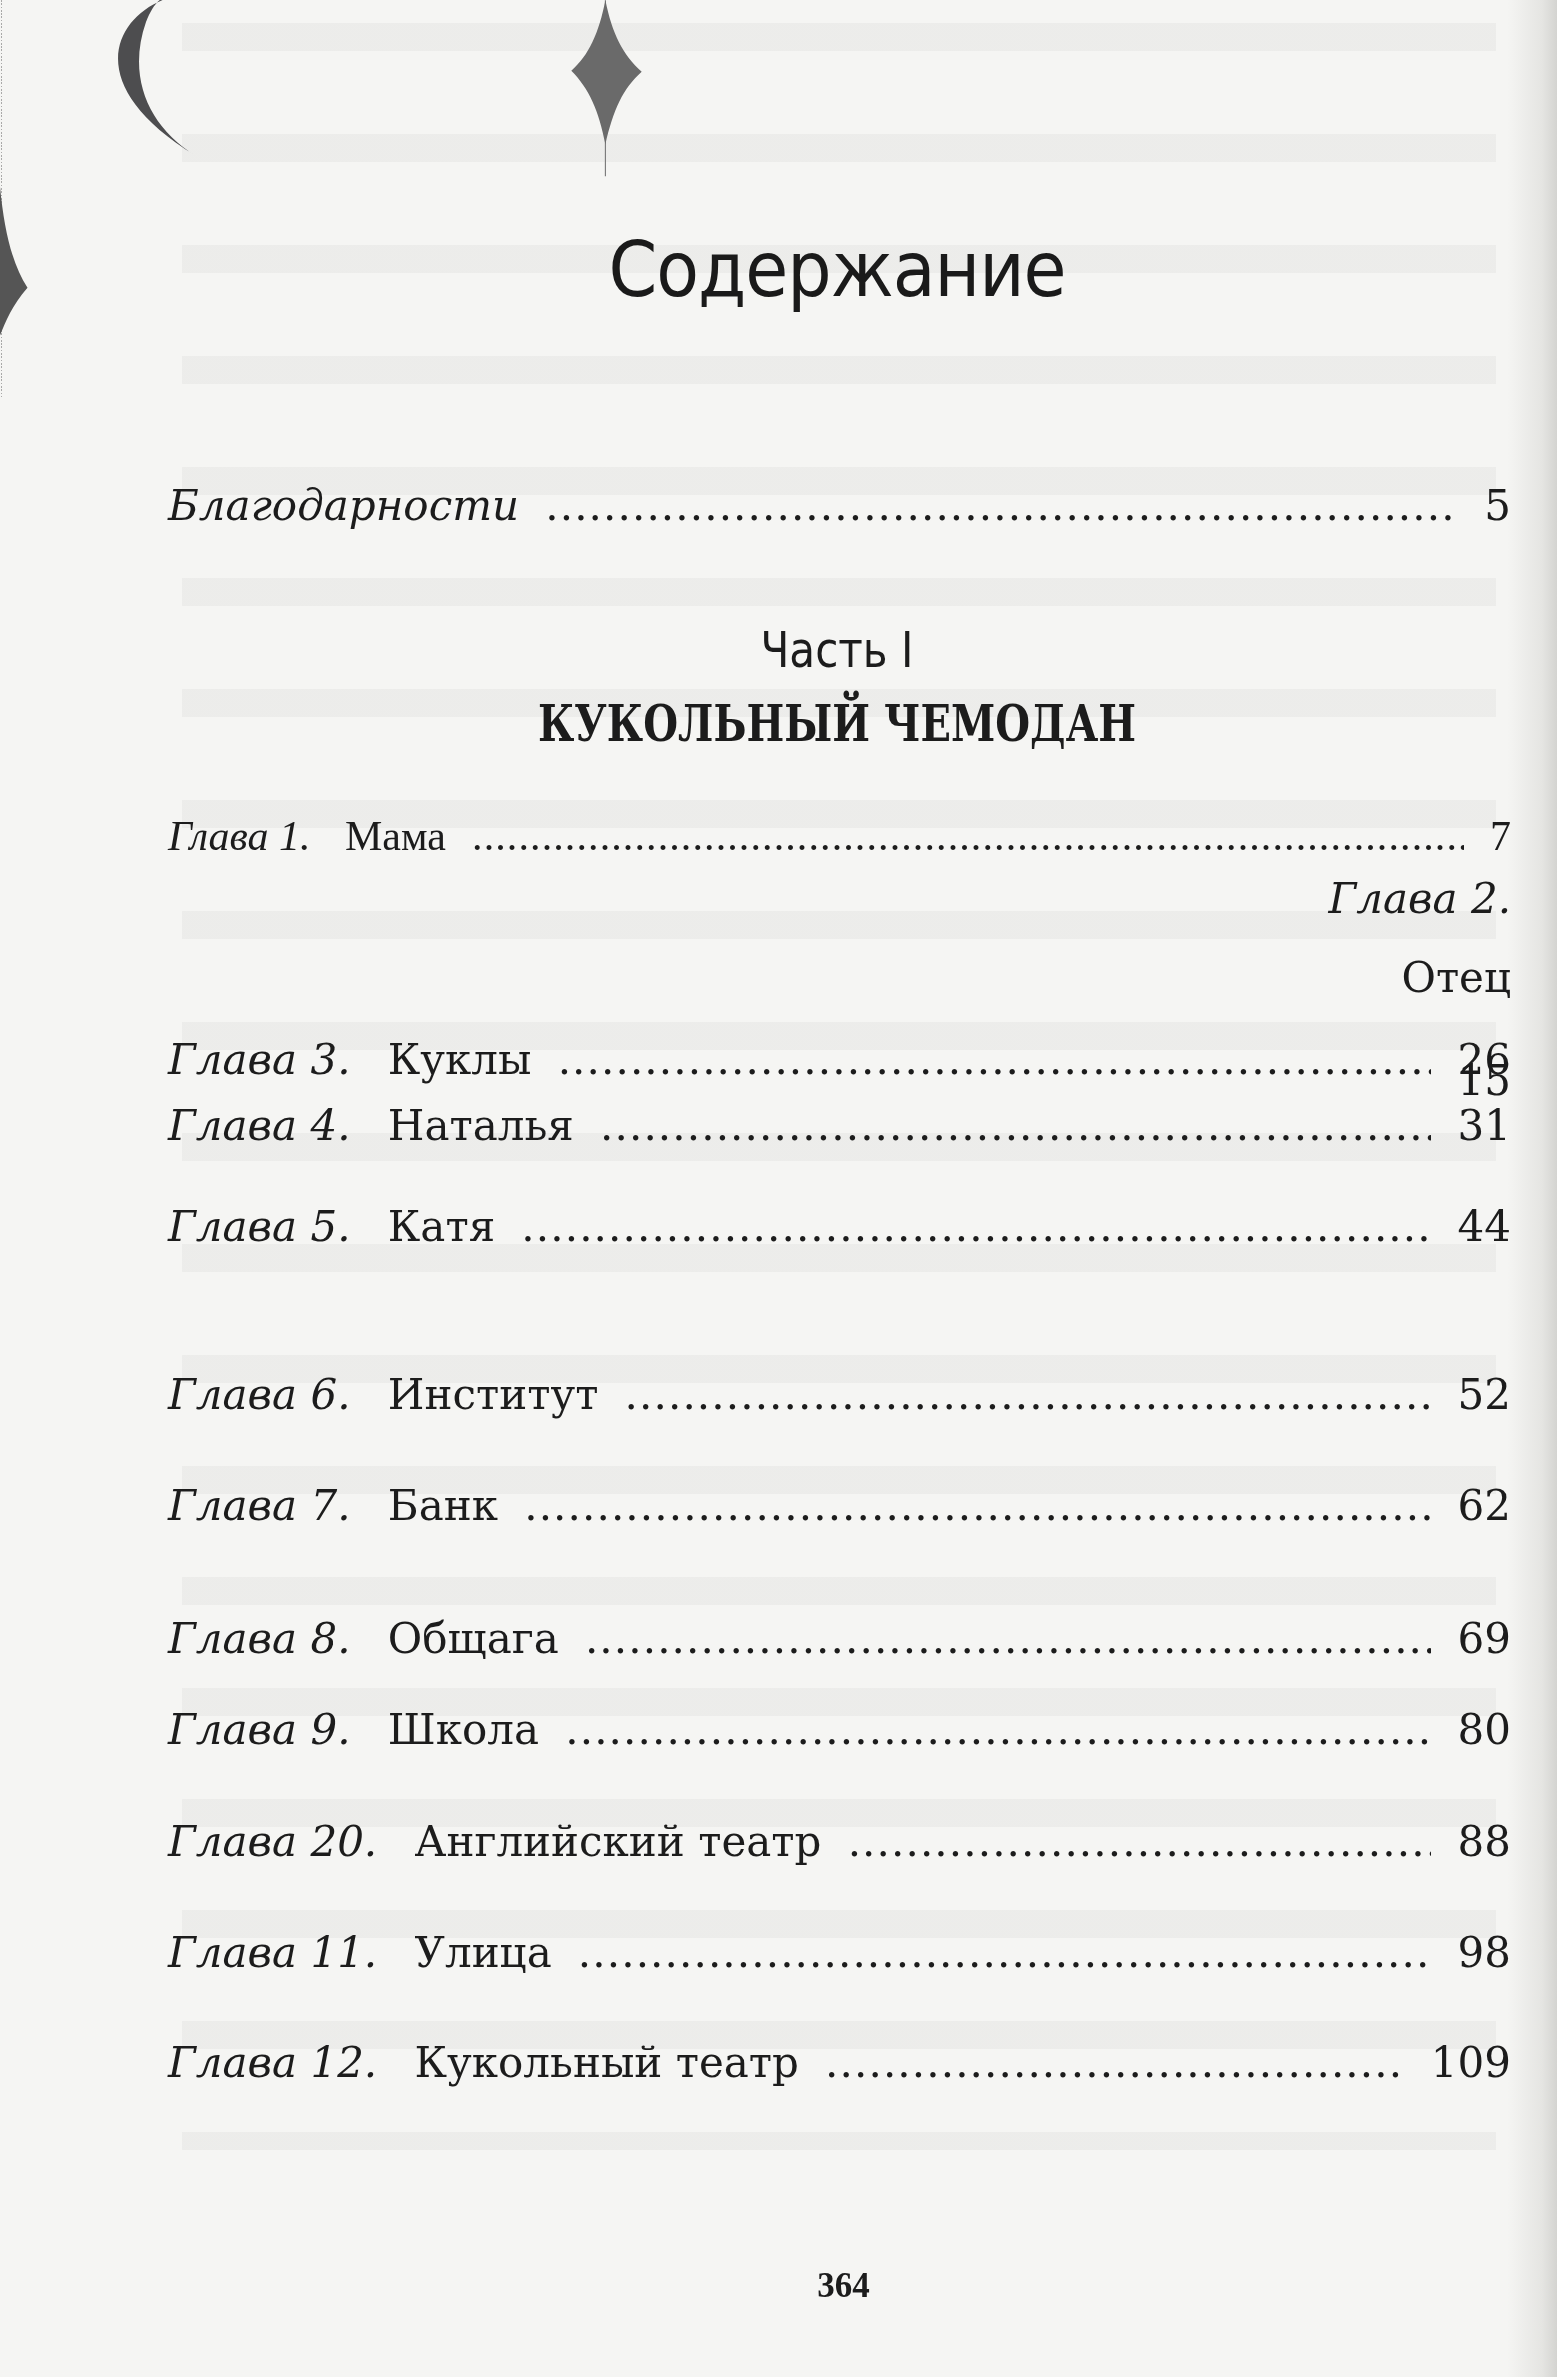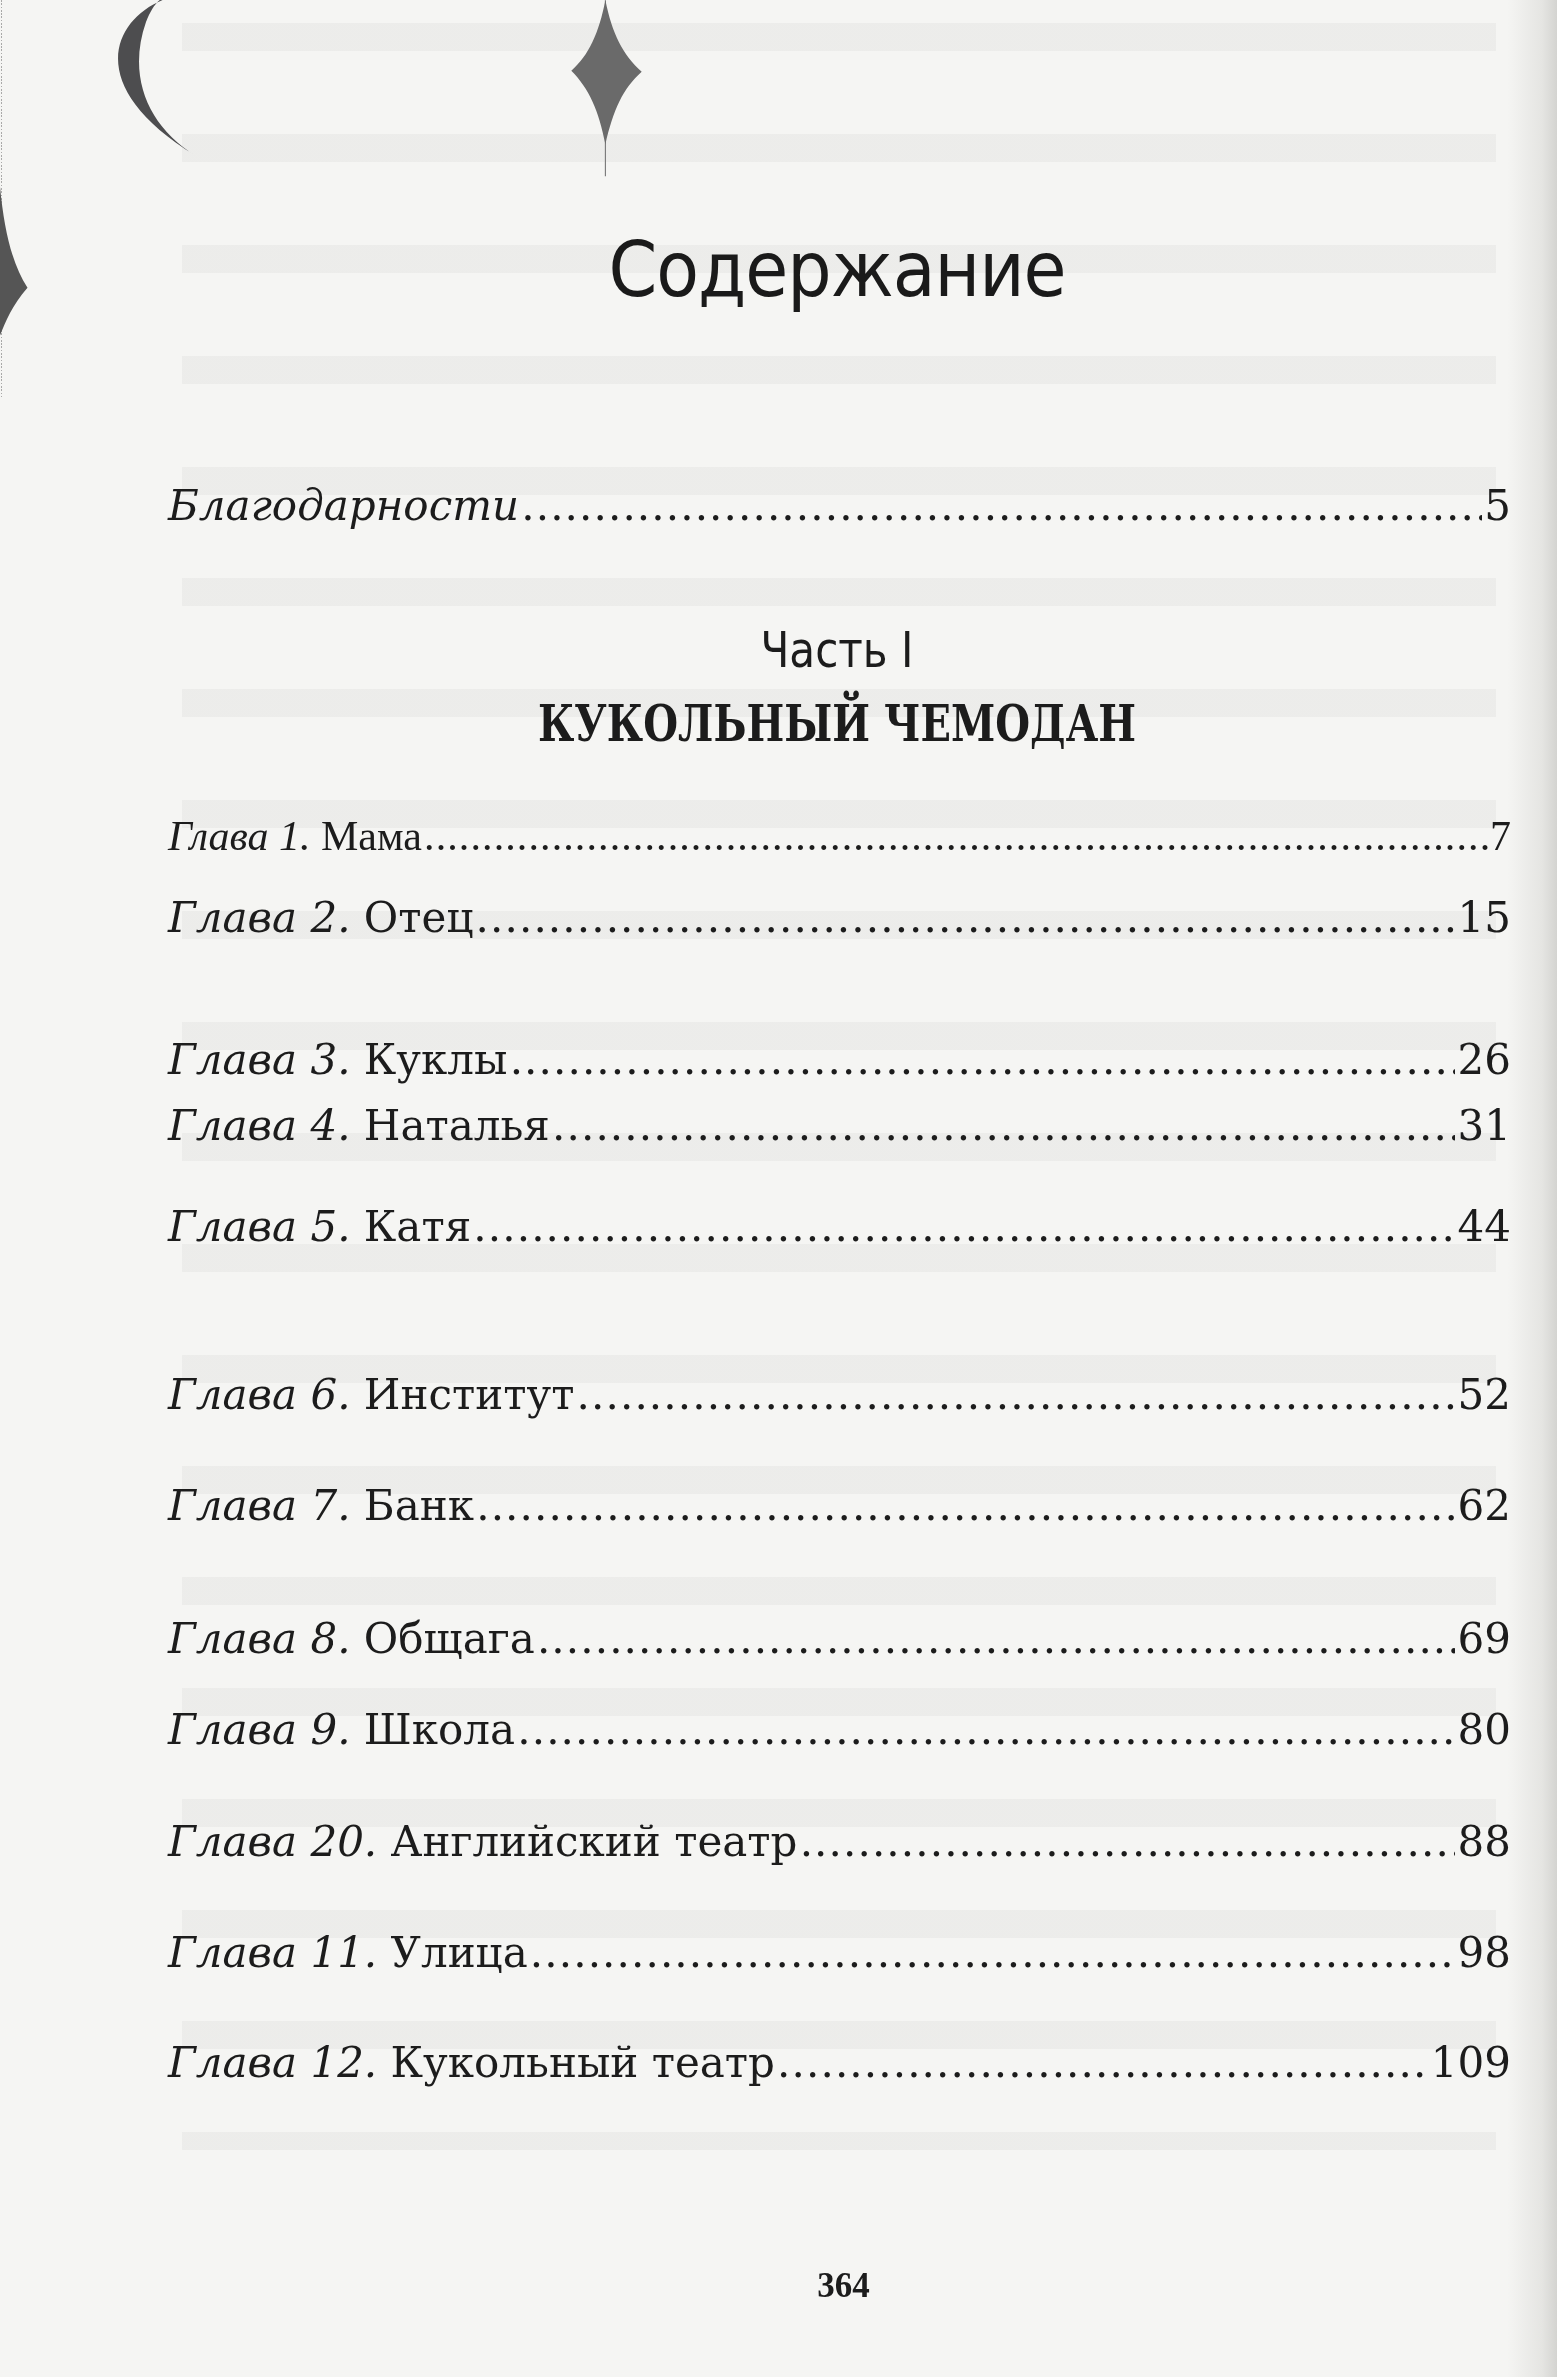--- a/index.html
+++ b/index.html
@@ -29,21 +29,21 @@
     position: absolute; left: 0; width: 1674px; top: 226px;
     text-align: center;
     font-family: "DejaVu Sans", "Liberation Sans", sans-serif;
     font-size: 76px; line-height: 88px; letter-spacing: -1.1px;
     transform: scaleX(0.92); transform-origin: 837px 0;
     color: #1a1a1a;
   }
   .row {
     position: absolute; left: 168px; width: 1343px; height: 55px;
     display: flex; align-items: flex-end;
-    font-size: 42px; line-height: 55px;
+    font-size: 42px; line-height: 55px; gap: 24px;
   }
   .row .label-prefix { font-style: italic; white-space: pre; }
   .row .label-name { white-space: pre; }
   .row .leader {
     flex: 1; overflow: hidden; white-space: nowrap;
     margin: 0 2.2px; color: #1c1c1c;
     letter-spacing: 1.1px;
   }
   .row .leader::before {
     content: "........................................................................................................................................................................................................................................................................................................................";
@@ -95,21 +95,21 @@
 
 <div class="part-label">Часть I</div>
 <div class="part-title">КУКОЛЬНЫЙ ЧЕМОДАН</div>
 
 <div class="row" style="top:809px;font-family:Liberation Serif, serif;">
   <span class="label-prefix">Глава 1.</span>
   <span class="label-name"> <span>Мама</span></span>
   <span class="leader"></span>
   <span class="page-num">7</span>
 </div>
-<div class="row" style="top:890px;">
+<div class="row" style="top:871px;flex-direction:column;">
   <span class="label-prefix">Глава 2.</span>
   <span class="label-name"> <span>Отец</span></span>
   <span class="leader"></span>
   <span class="page-num">15</span>
 </div>
 <div class="row" style="top:1032px;">
   <span class="label-prefix">Глава 3.</span>
   <span class="label-name"> <span>Куклы</span></span>
   <span class="leader"></span>
   <span class="page-num">26</span>

